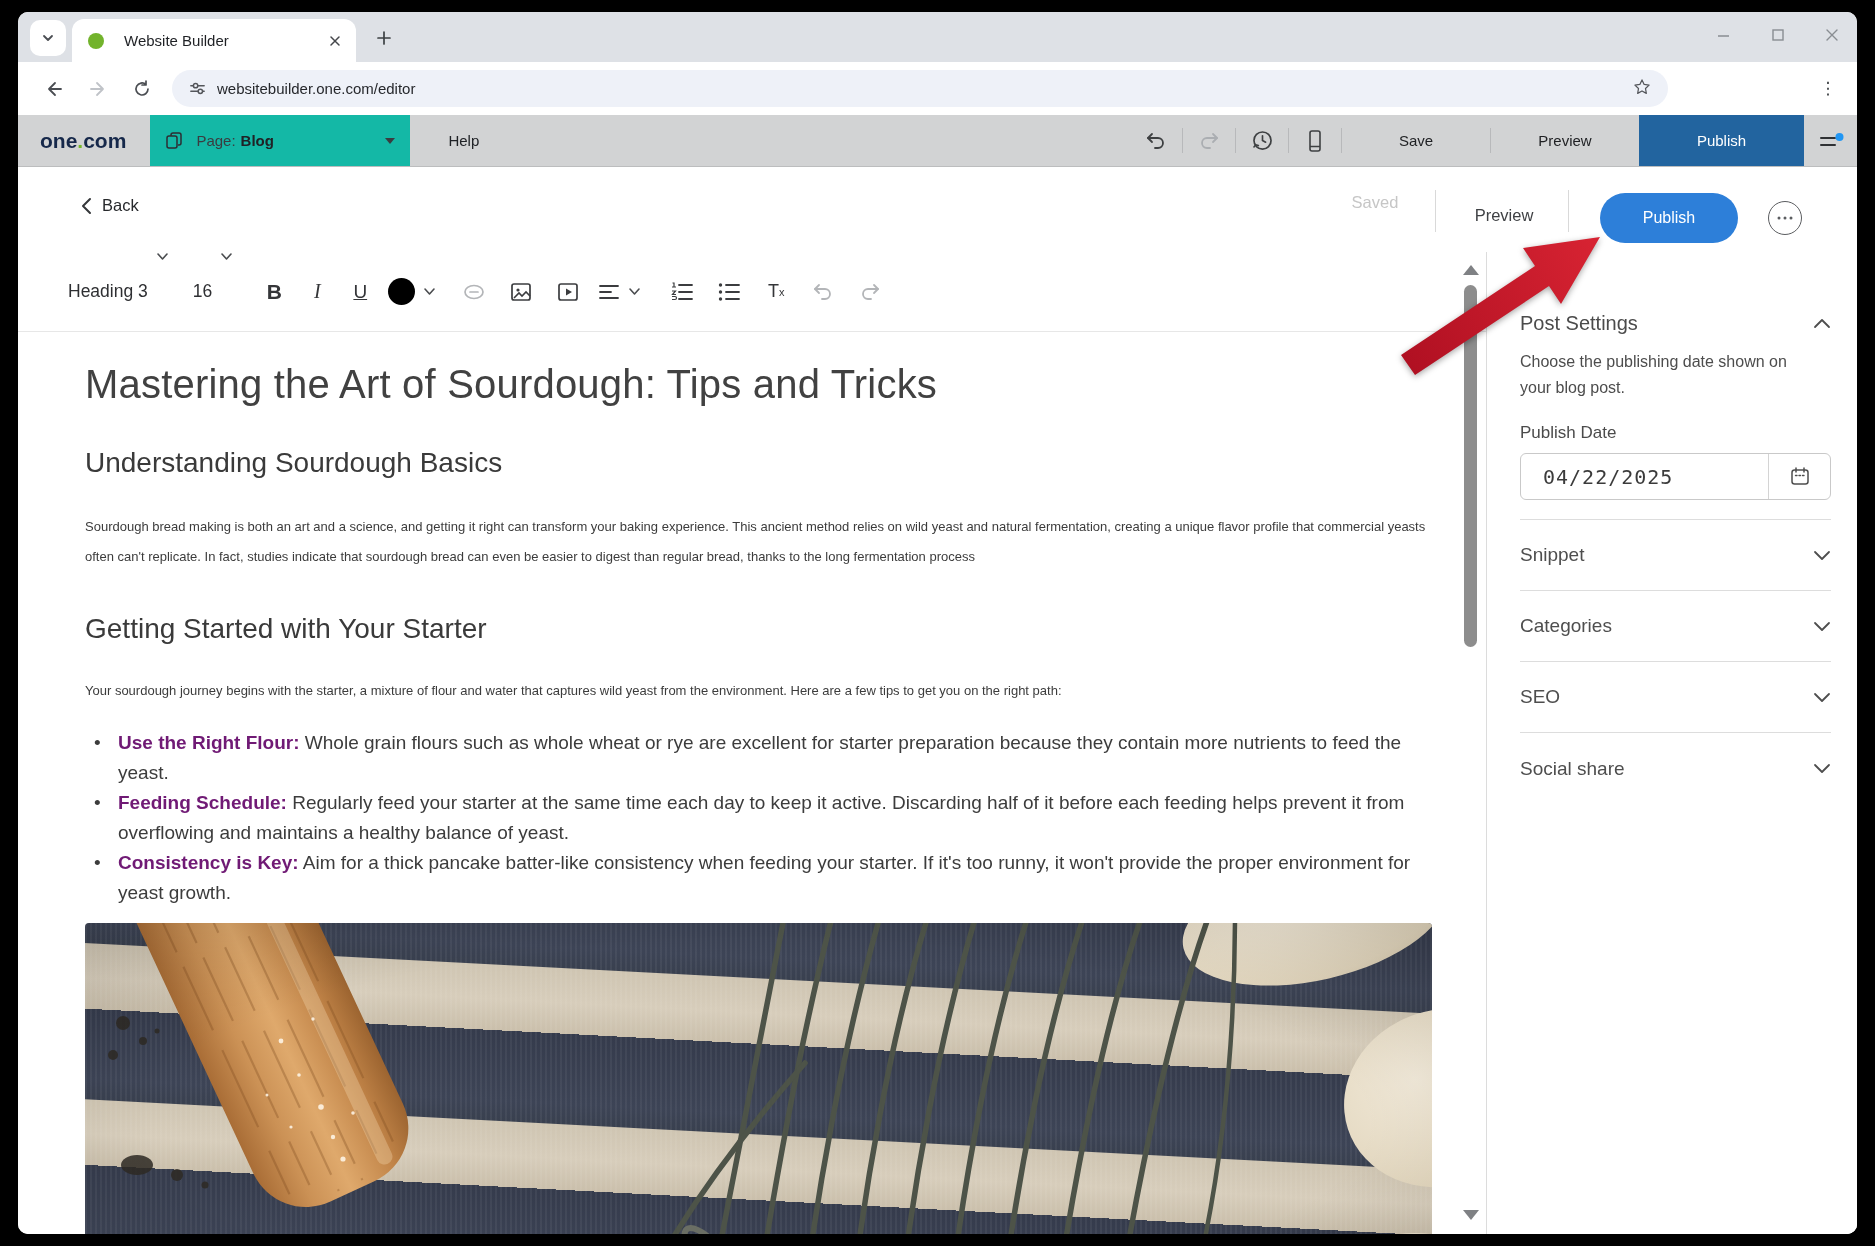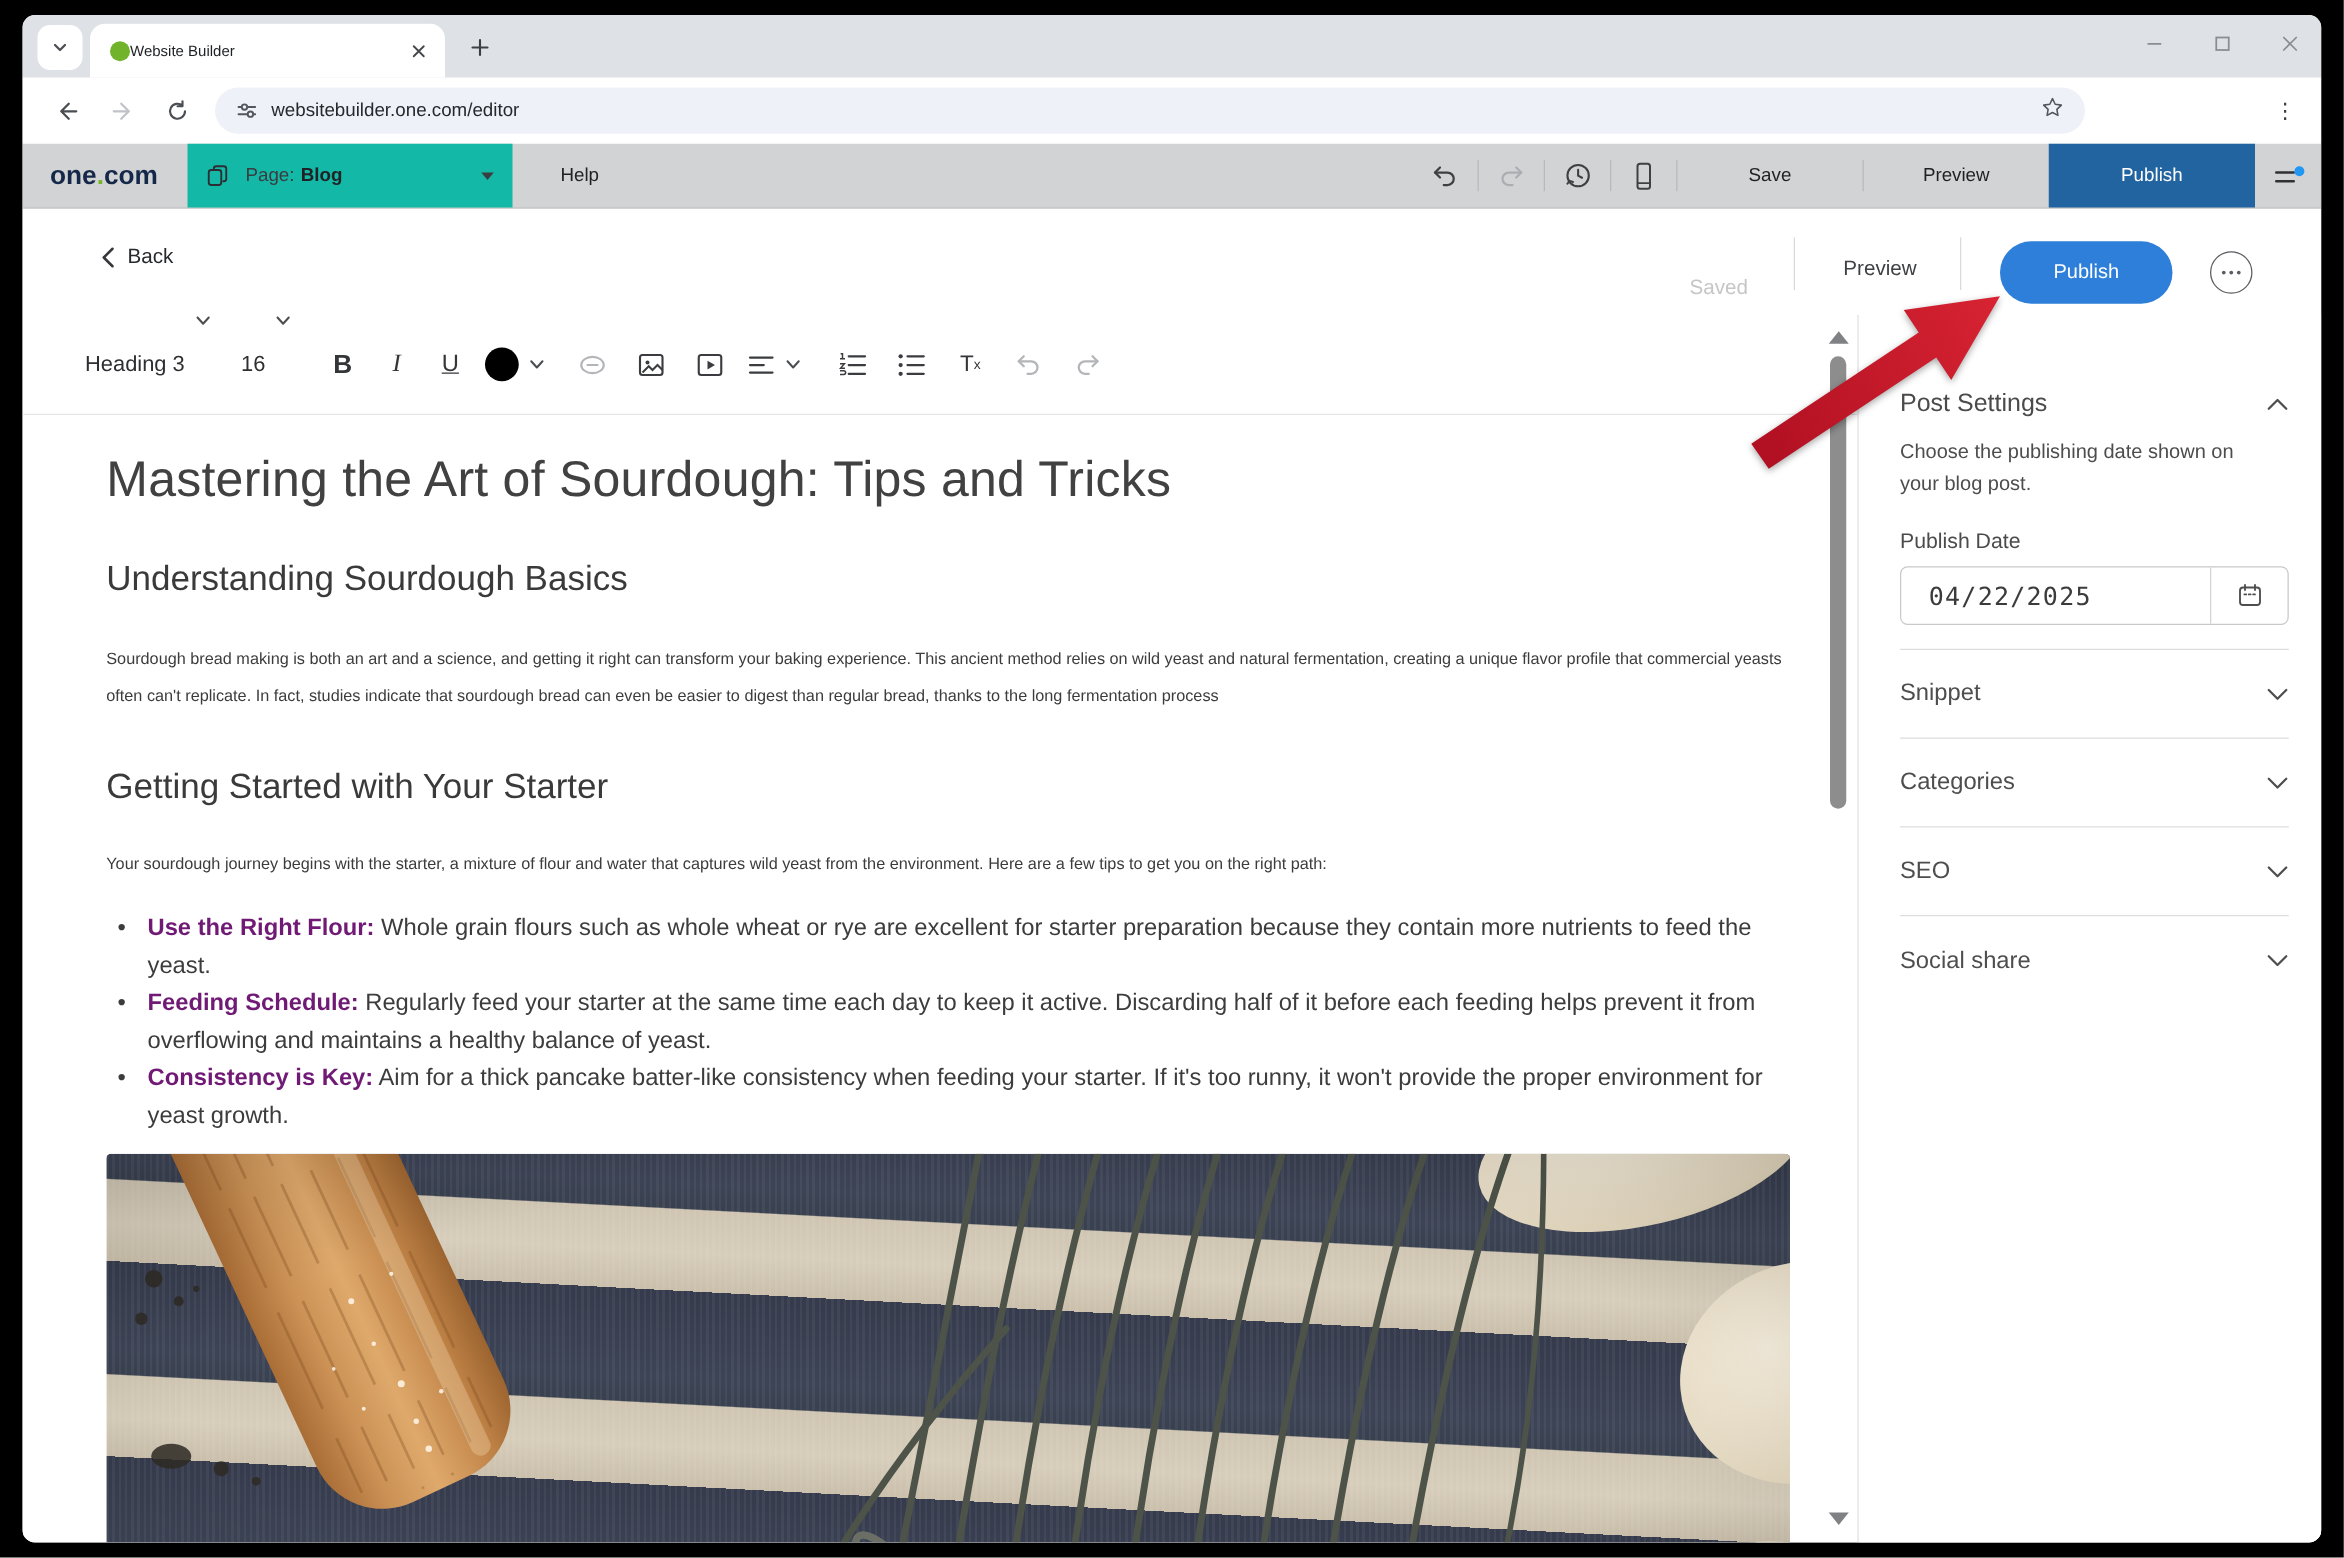--- a/index.html
+++ b/index.html
@@ -8,21 +8,21 @@
   .window{position:absolute;left:18px;top:12px;width:1839px;height:1222px;border-radius:10px;
     overflow:hidden;background:#fff;display:flex;flex-direction:column}
 
   
   .tabstrip{flex:0 0 50px;background:#dee1e6;position:relative}
   .tab-search-btn{position:absolute;left:12px;top:8px;width:36px;height:36px;background:#fff;
     border-radius:10px;display:flex;align-items:center;justify-content:center;color:#4a4d52}
   .tab{position:absolute;left:54px;top:7px;width:284px;height:43px;background:#fff;
     border-radius:12px 12px 0 0;display:flex;align-items:center;padding:0 10px 0 16px}
   .favicon{width:16px;height:16px;border-radius:50%;background:#72b32c;flex:0 0 16px}
-  .tab-title{font-size:12px;color:#1f2125;margin-left:0;flex:1;white-space:nowrap;overflow:hidden}
+  .tab-title{font-size:15px;color:#1f2125;margin-left:20px;flex:1;white-space:nowrap;overflow:hidden}
   .tab-close{color:#45474b;font-size:14px;width:22px;height:22px;display:flex;align-items:center;
     justify-content:center;border-radius:50%}
   .newtab-btn{position:absolute;left:352px;top:12px;width:28px;height:28px;display:flex;
     align-items:center;justify-content:center;color:#3c4043}
   .win-controls{position:absolute;right:18px;top:0;height:50px;display:flex;align-items:center;gap:40px;color:#898d92}
 
   
   .addressbar{flex:0 0 53px;background:#fff;display:flex;align-items:center;padding:0 14px}
   .nav-ic{width:34px;height:34px;display:flex;align-items:center;justify-content:center;color:#4a4d52;margin:0 5px}
   .nav-ic.disabled{color:#c0c3c8}
@@ -48,21 +48,21 @@
   .tb-txt{width:148px;display:flex;align-items:center;justify-content:center;font-size:15px;color:#1f2023}
   .tb-publish{width:165px;background:#22649f;color:#fff;display:flex;align-items:center;
     justify-content:center;font-size:15px}
   .tb-menu{width:53px;display:flex;align-items:center;justify-content:center;color:#2f3134;position:relative}
 
   
   .editor{flex:1;position:relative;background:#fff}
   .ed-header{position:absolute;top:0;left:0;right:0;height:85px}
   .back-btn{position:absolute;left:63px;top:29px;display:flex;align-items:flex-end;gap:10px;
     font-size:16.5px;color:#27292c}
-  .saved-lbl{position:absolute;left:1322px;top:54px;font-size:16.5px;color:#c6c6c6;width:70px;text-align:center}
+  .saved-lbl{position:absolute;left:1322px;top:26px;font-size:16.5px;color:#c6c6c6;width:70px;text-align:center}
   .hd-sep1{position:absolute;left:1417px;top:23px;height:42px;width:1px;background:#d9d9d9}
   .hd-preview{position:absolute;left:1441px;top:39px;width:90px;text-align:center;font-size:16.5px;color:#3f4144}
   .hd-sep2{position:absolute;left:1550px;top:23px;height:42px;width:1px;background:#d9d9d9}
   .publish-pill{position:absolute;left:1582px;top:26px;width:138px;height:50px;border-radius:25px;
     background:#2d7fd9;color:#fff;border:none;font-size:16px;font-family:"Liberation Sans",sans-serif;
     display:flex;align-items:center;justify-content:center}
   .more-btn{position:absolute;left:1750px;top:34px;width:34px;height:34px;border-radius:50%;
     border:1.5px solid #5b5d60;display:flex;align-items:center;justify-content:center;color:#5b5d60;background:#fff}
 
   

